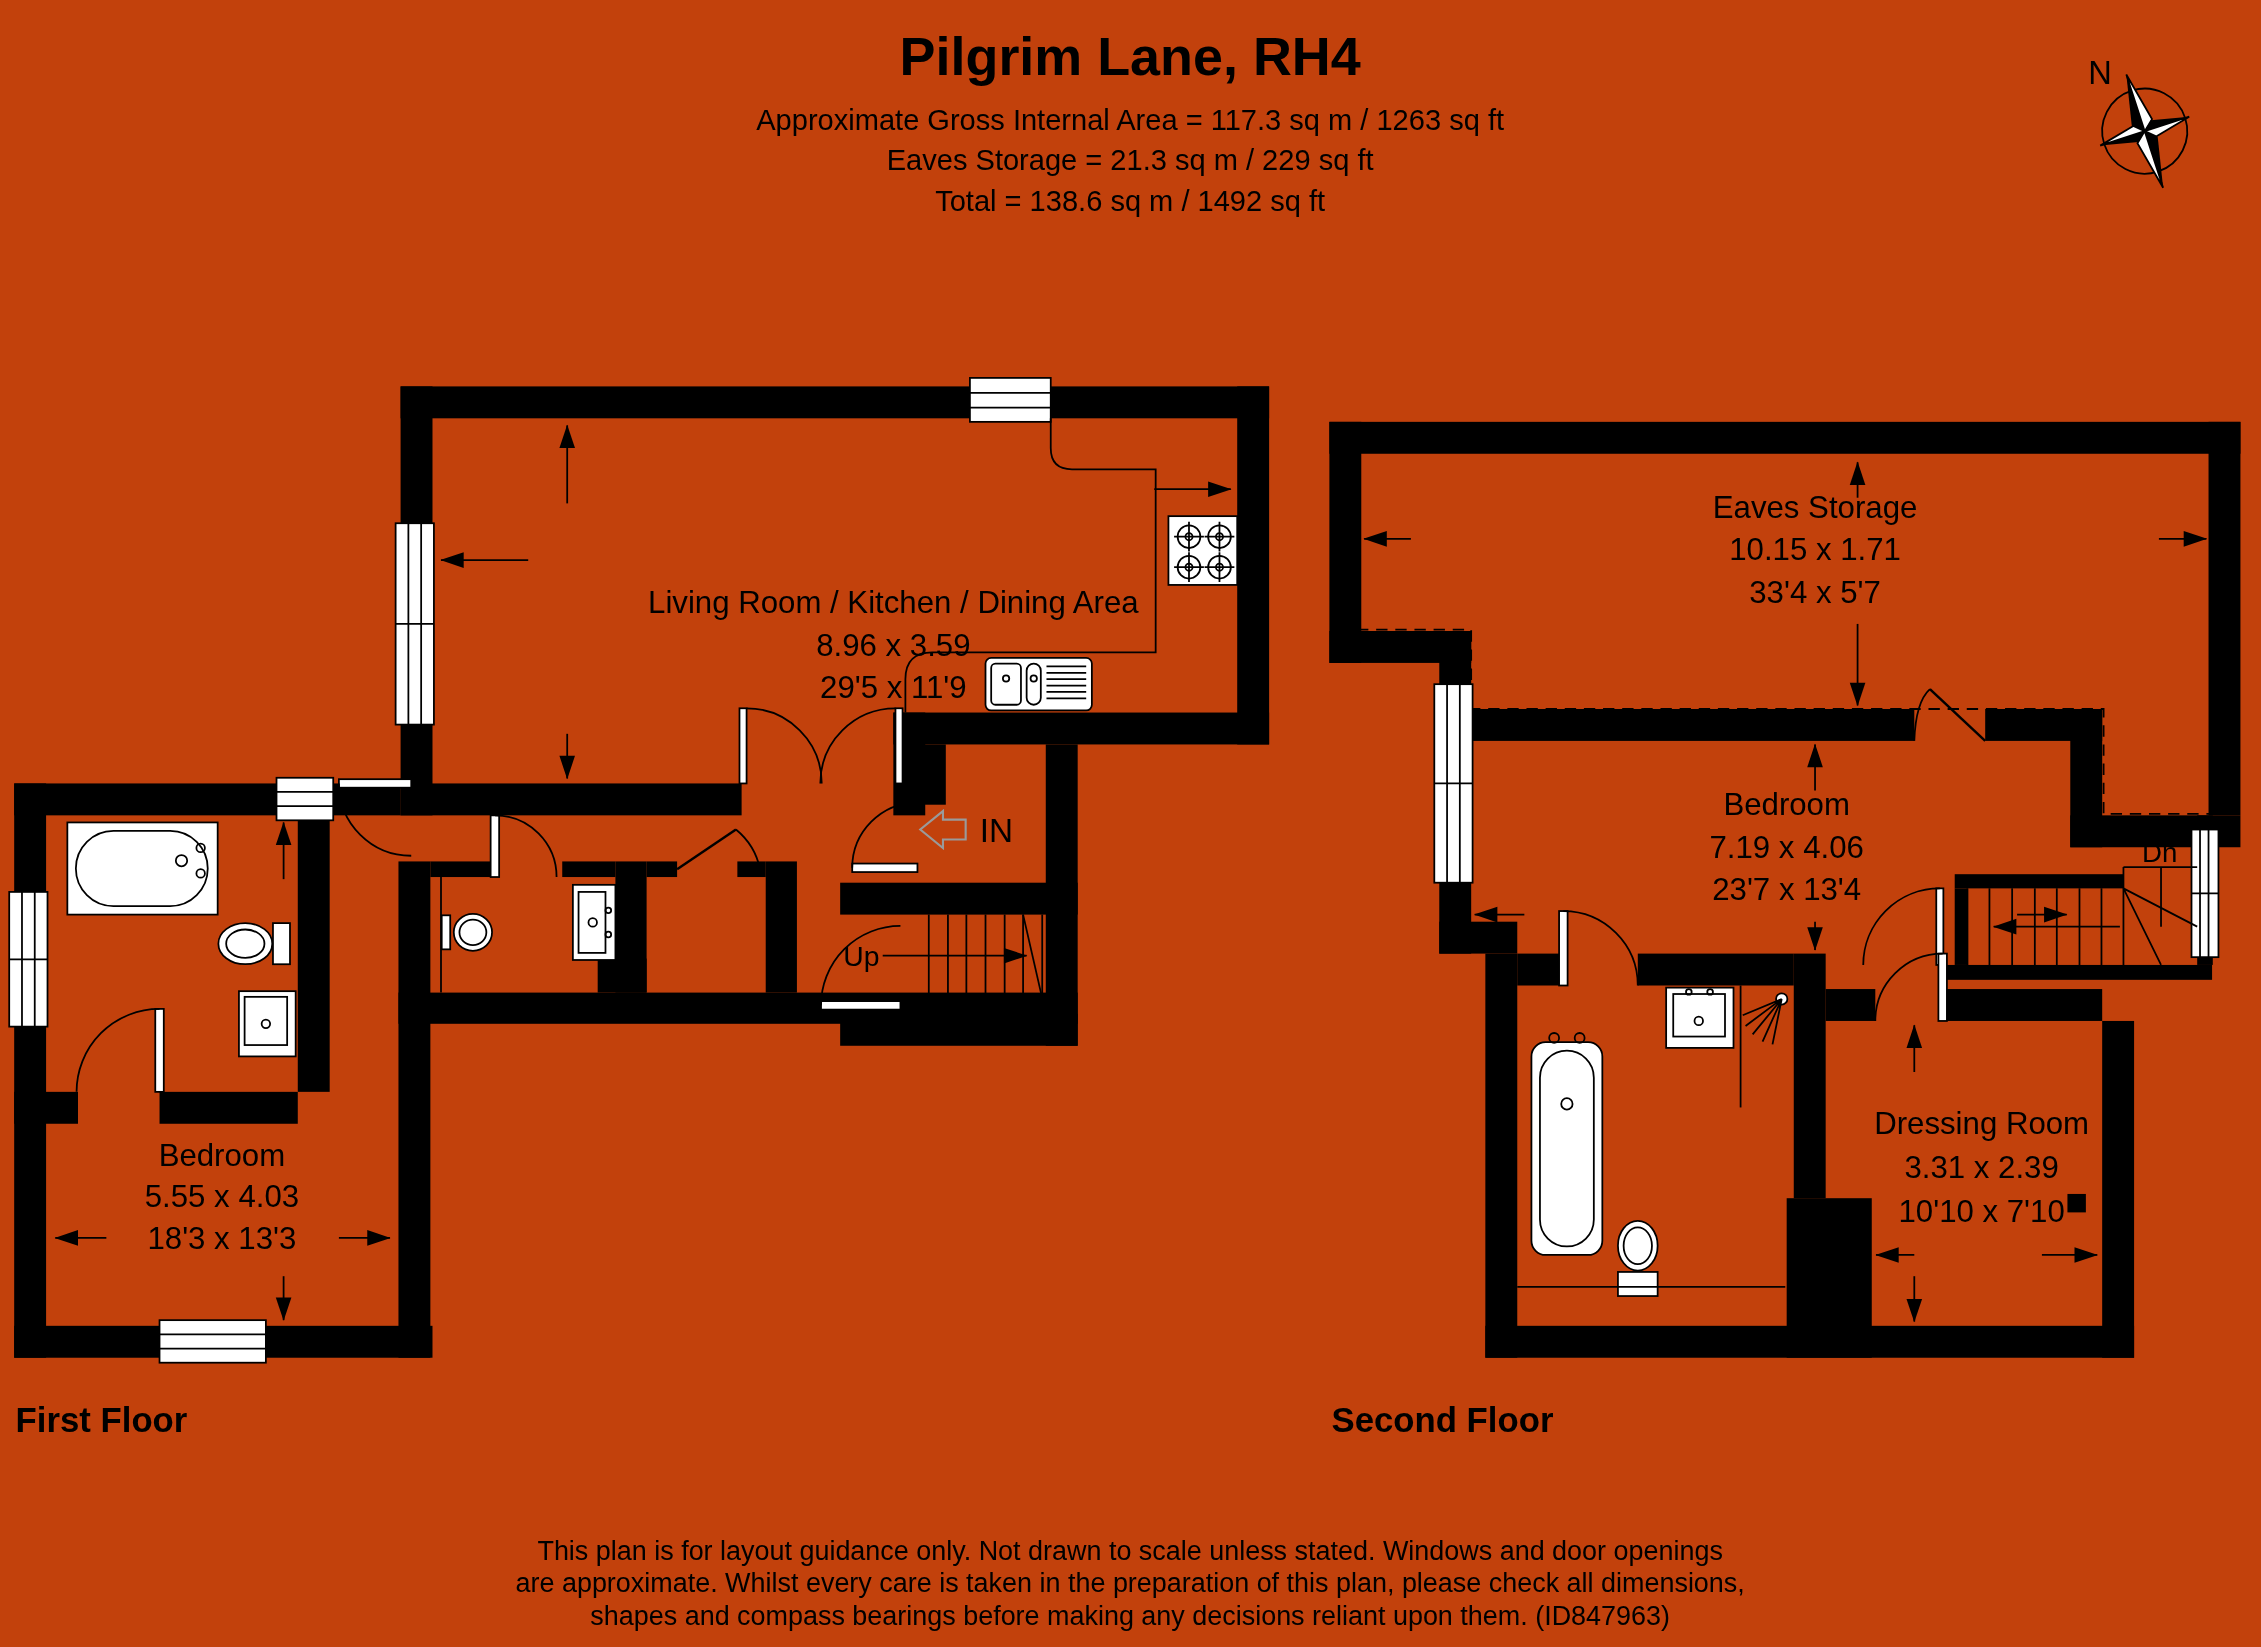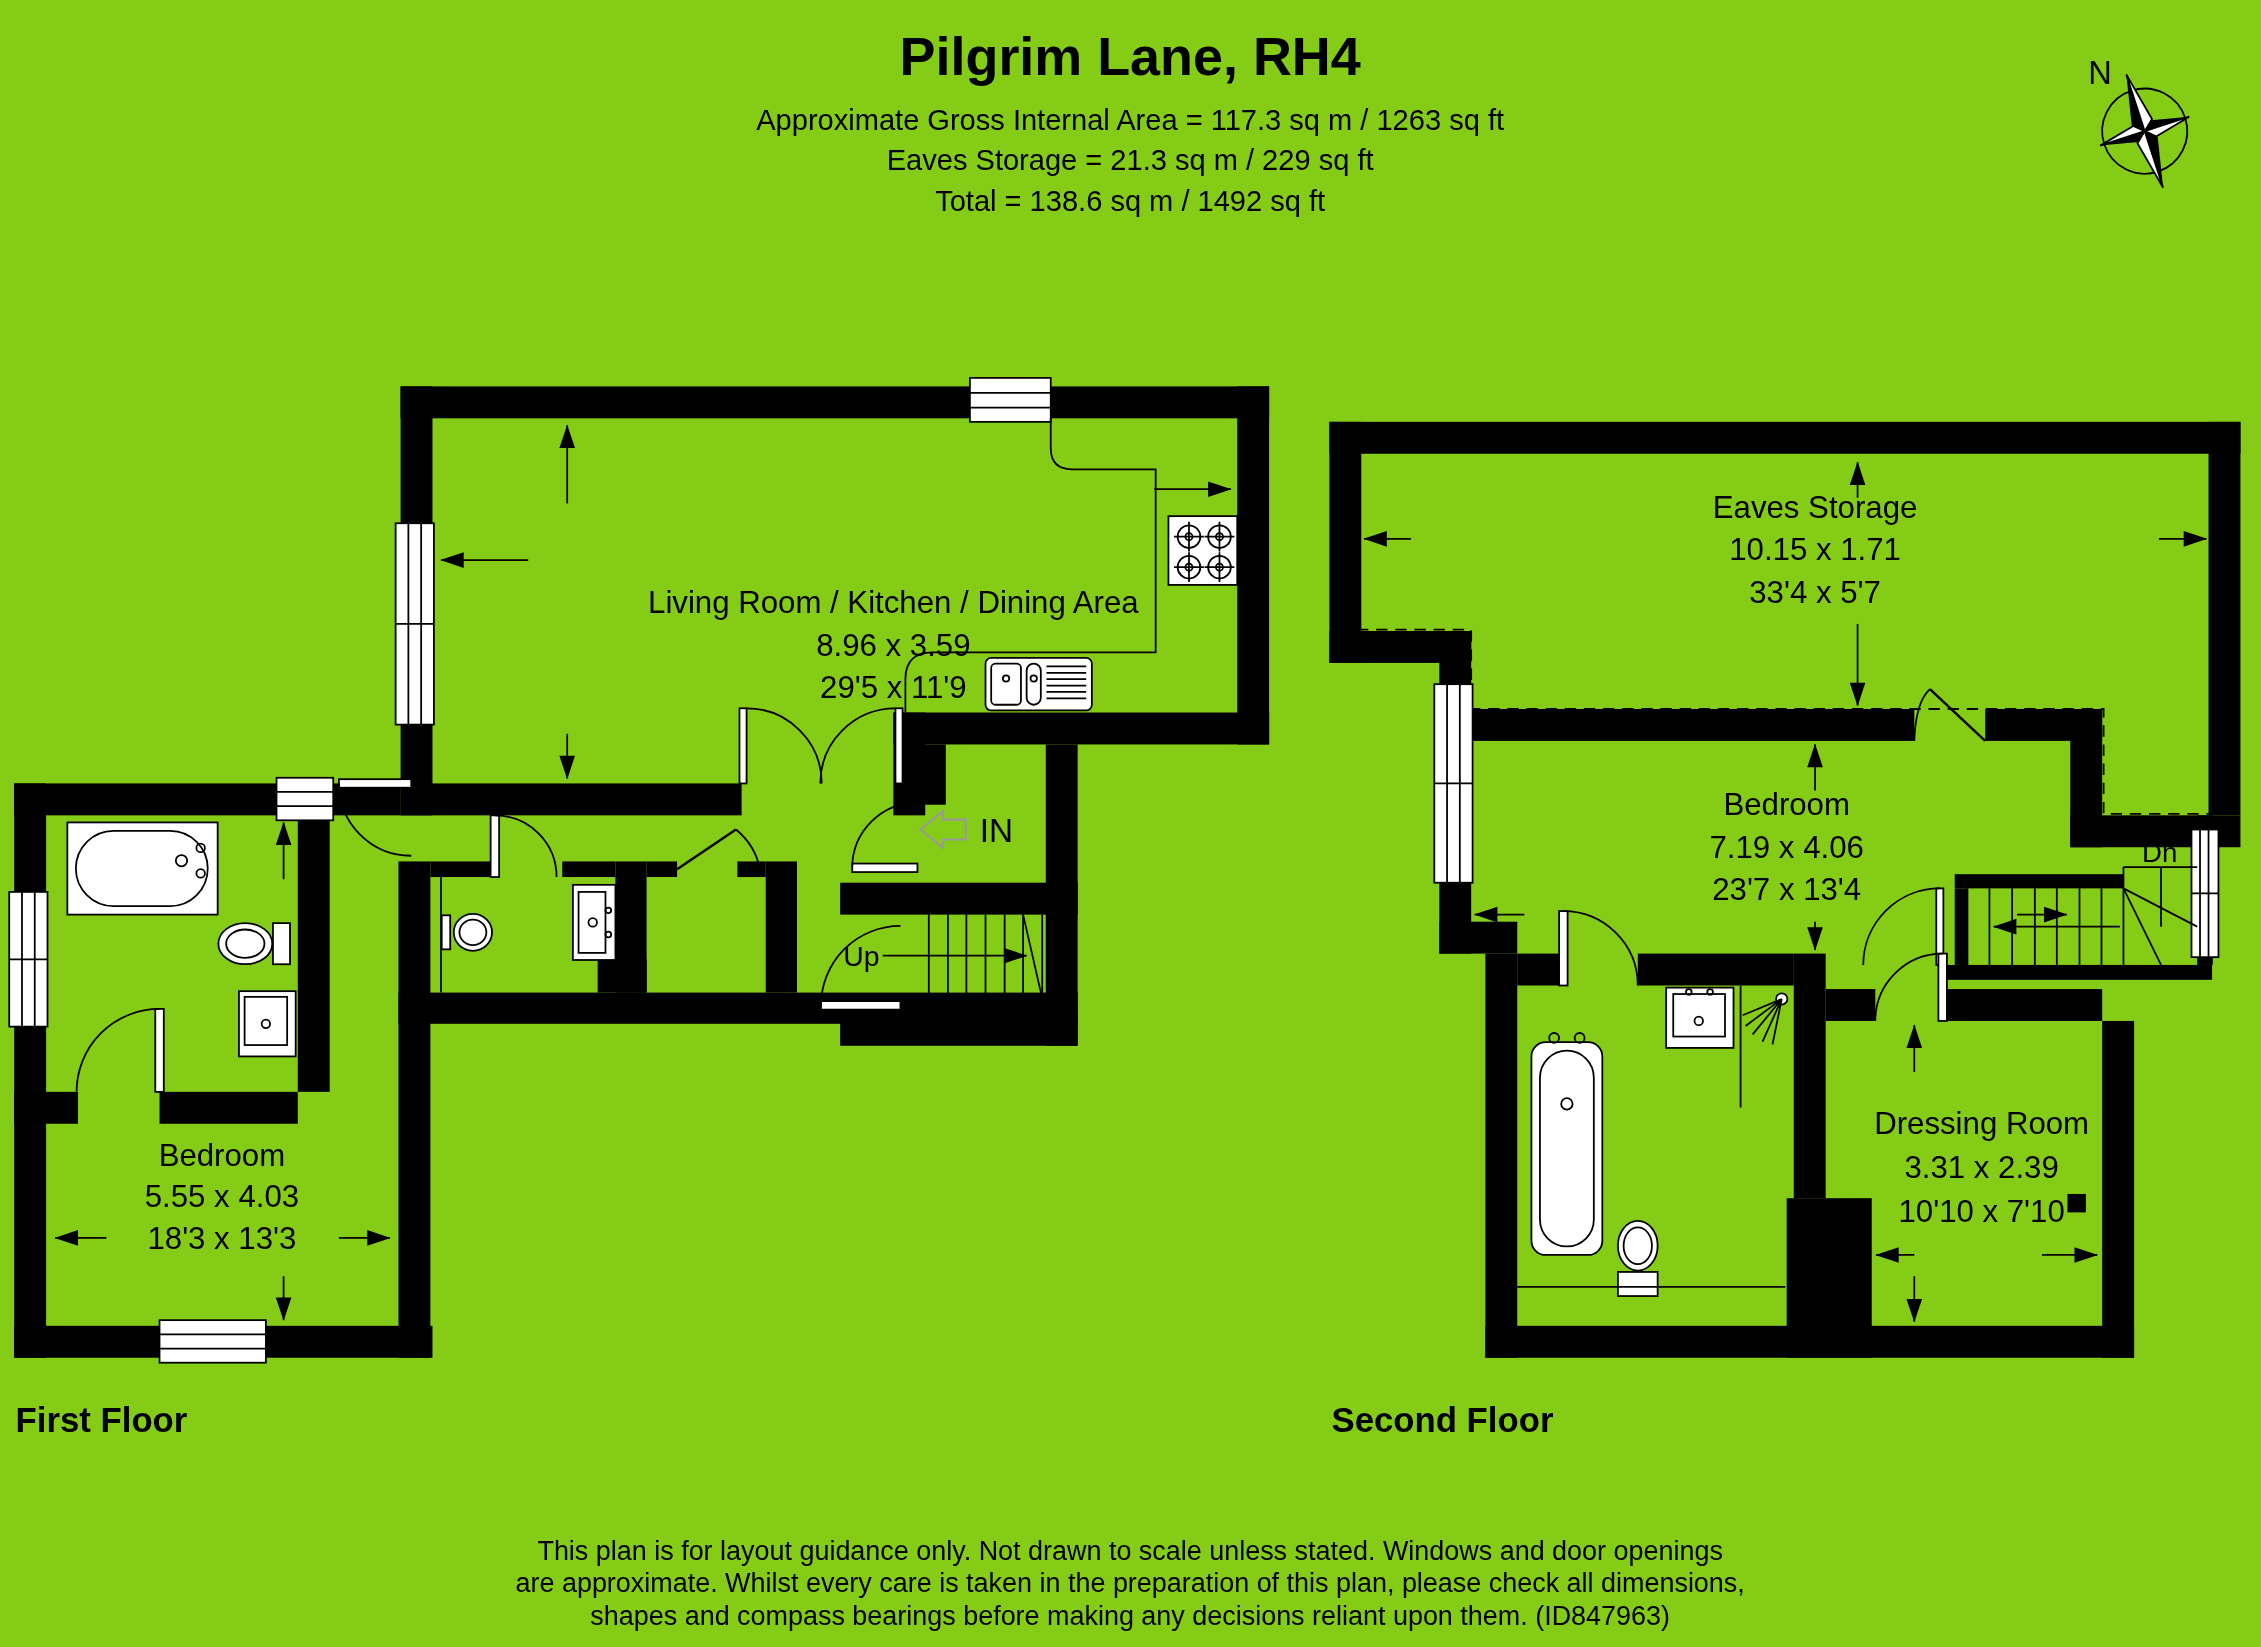--- a/index.html
+++ b/index.html
@@ -1,16 +1,16 @@
 <!DOCTYPE html>
 <html style="font-size:11.3px"><head>
 <meta charset="utf-8">
 <style>
   html,body{margin:0;padding:0;background:#fff;}
-  .page{position:relative;width:2261px;height:1647px;background:#84cc16;overflow:hidden;}
+  .page{position:relative;width:2261px;height:1647px;background:#c2410c;overflow:hidden;}
   svg{position:absolute;left:0;top:0;}
   text{fill:#000;font-family:"Liberation Sans", sans-serif;}
   .t-title{font-size:76px;font-weight:bold;}
   .t-sub{font-size:41px;}
   .t-room{font-size:44px;}
   .t-small{font-size:40px;}
   .t-in{font-size:47px;}
   .t-floor{font-size:49px;font-weight:bold;}
   .t-foot{font-size:38px;}
   .t-dn{font-size:39px;}

